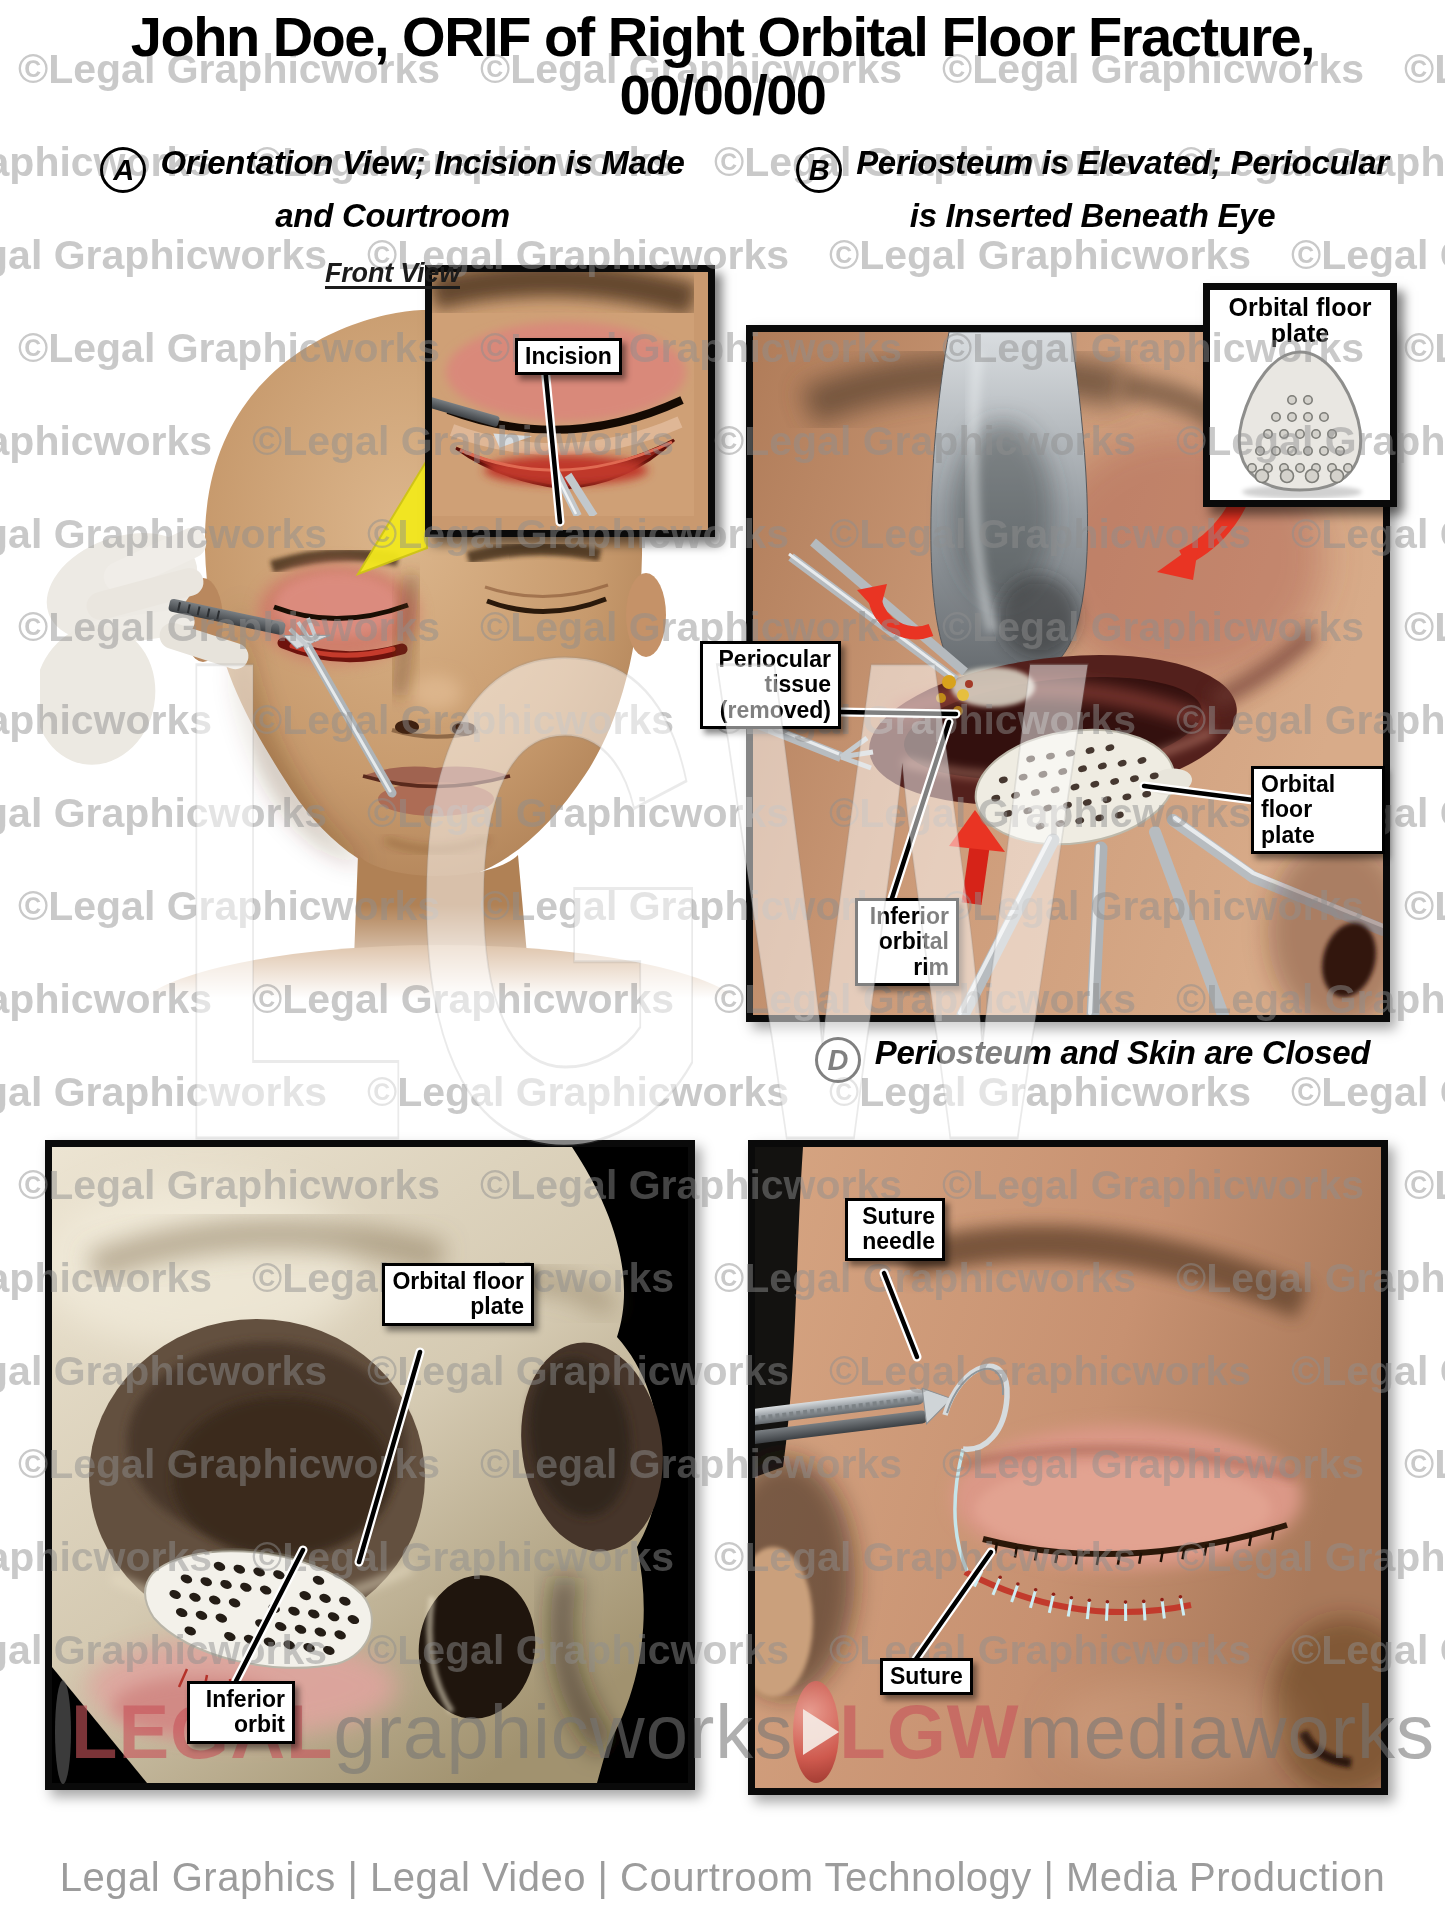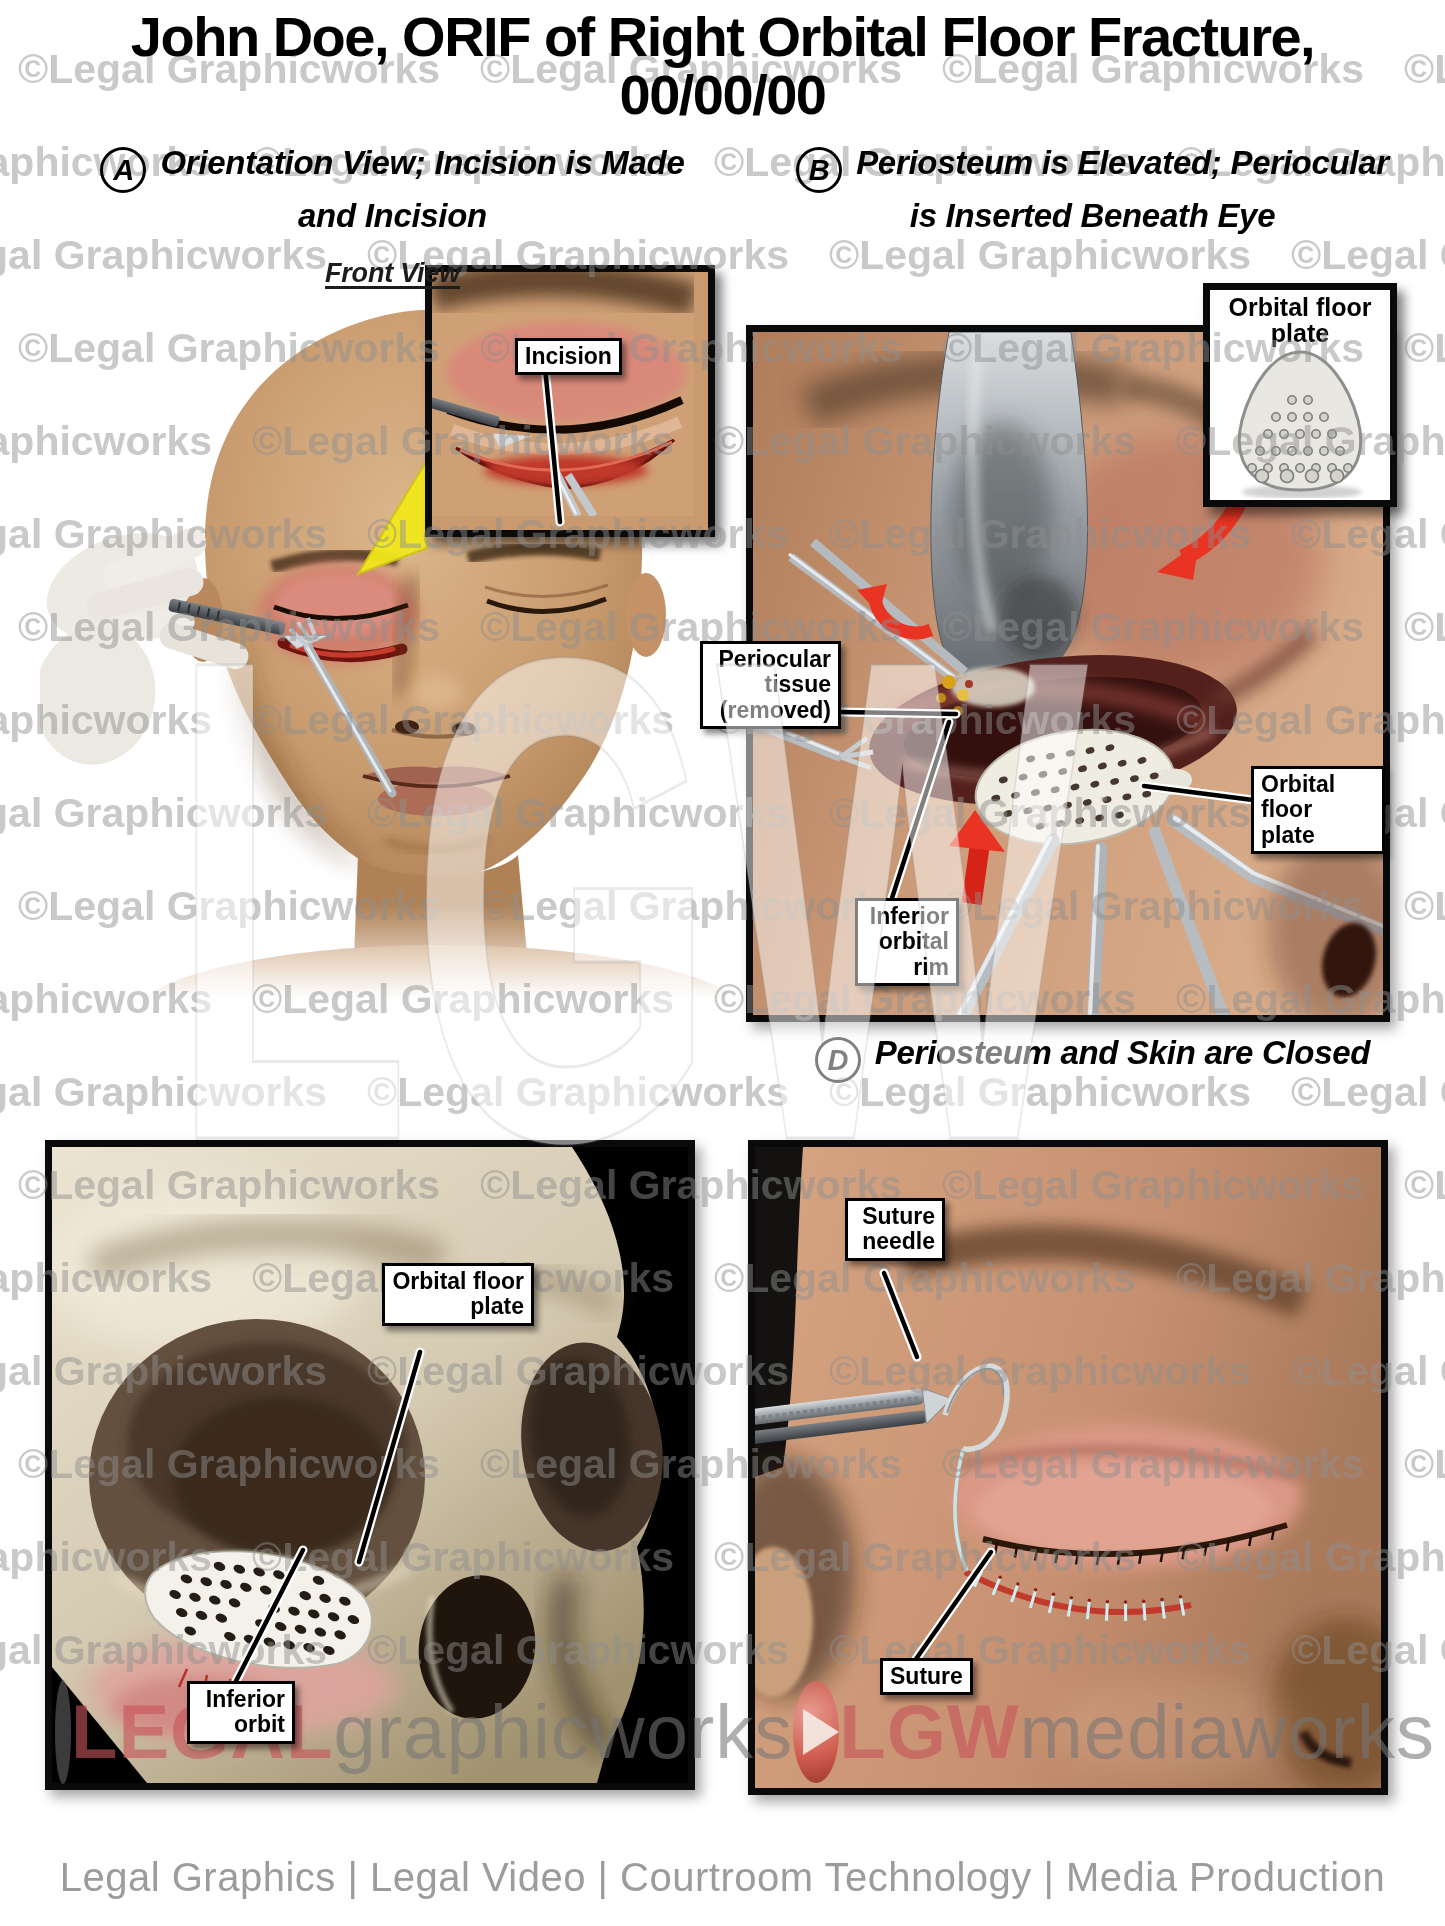--- a/index.html
+++ b/index.html
@@ -107,21 +107,21 @@
     </defs>
   </svg>
 
   <div id="title">
     <div>John Doe, ORIF of Right Orbital Floor Fracture,</div>
     <div>00/00/00</div>
   </div>
 
   <div class="panel-heading" style="left:40px;top:140px;">
     <span class="hline"><span class="hcircle">A</span><span>Orientation View; Incision is Made</span></span>
-    <span class="hline">and Incision</span>
+    <span class="hline">and Courtroom</span>
     <span class="subheading">Front View</span>
   </div>
 
   <div class="panel-heading" style="left:740px;top:140px;">
     <span class="hline"><span class="hcircle">B</span><span>Periosteum is Elevated; Periocular</span></span>
     <span class="hline">is Inserted Beneath Eye</span>
   </div>
 
 
   <div class="panel-heading" style="left:740px;top:1030px;">

